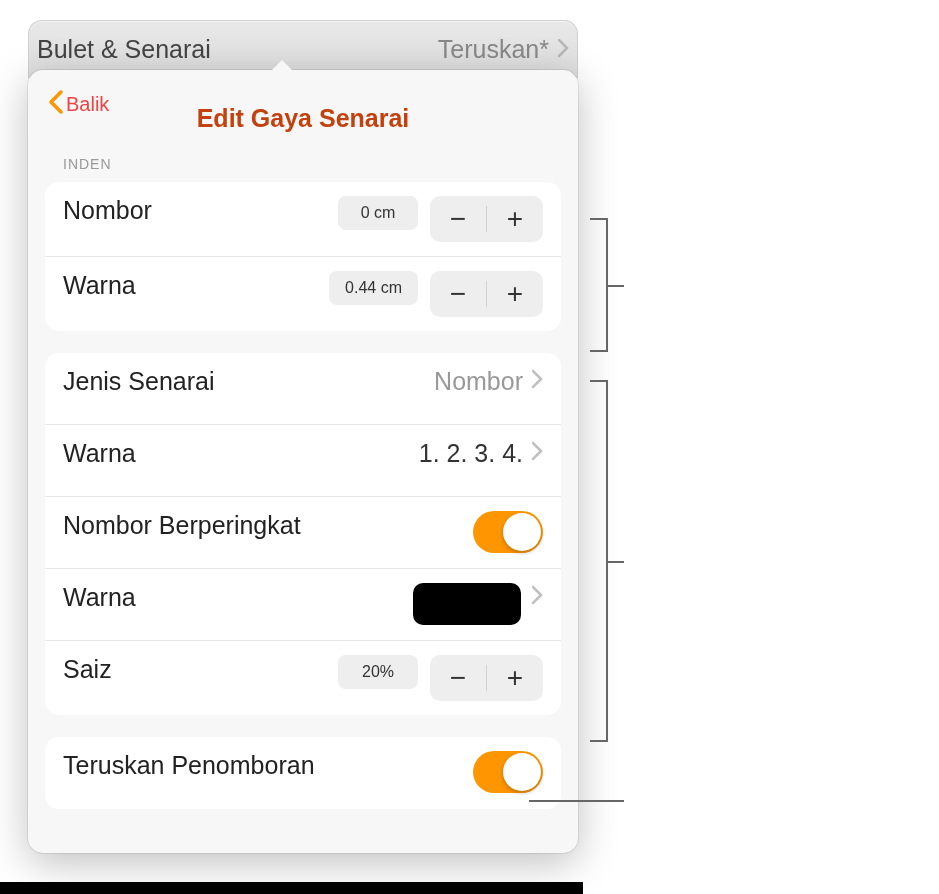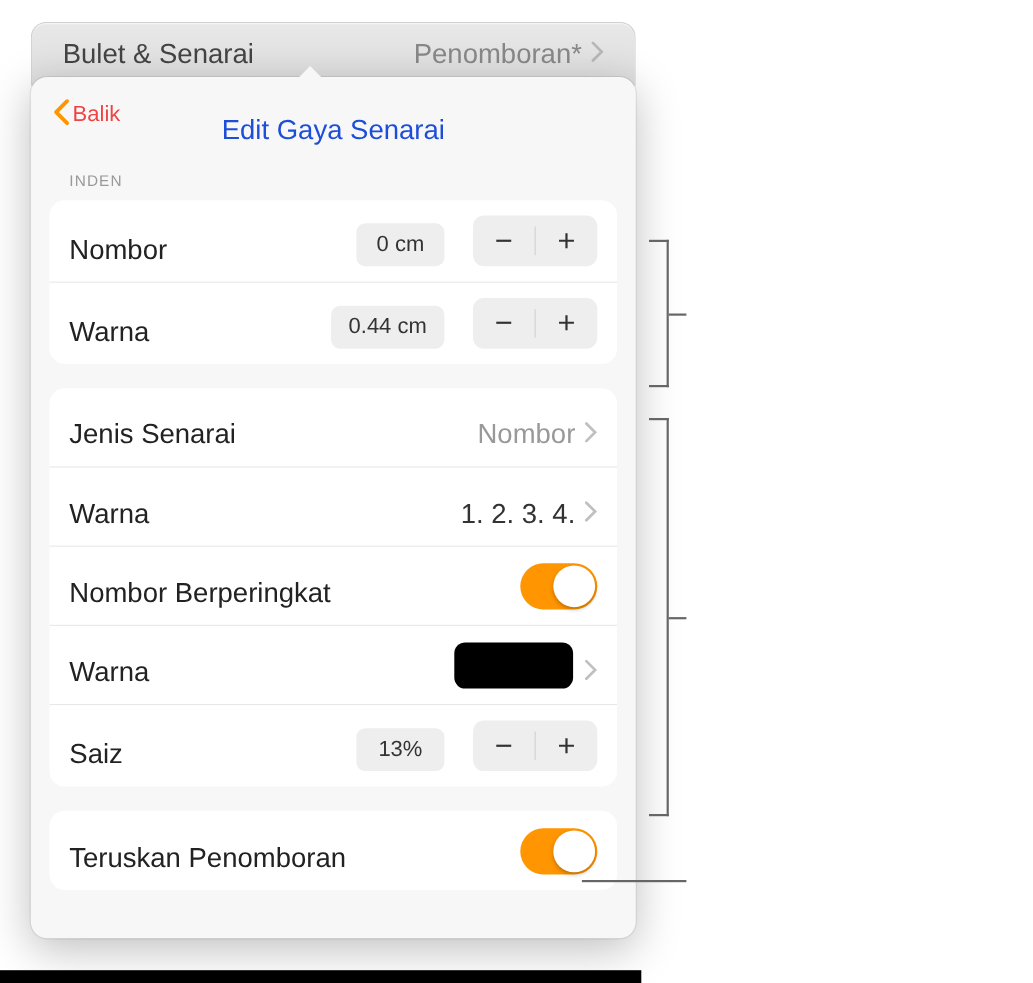--- a/index.html
+++ b/index.html
@@ -20,21 +20,21 @@
       position: absolute;
       left: 28px;
       top: 20px;
       width: 550px;
       height: 850px;
     }
     
     .top-header {
       background: linear-gradient(to bottom, #e8e8e8, #dedede);
       border-radius: 14px 14px 0 0;
-      padding: 14px 28px;
+      padding: 14px 8px;
       display: flex;
       align-items: center;
       justify-content: space-between;
       border: 1px solid #d0d0d0;
       border-bottom: none;
       box-shadow: inset 0 1px 0 rgba(255,255,255,0.5);
     }
     
     .top-title {
       font-size: 25px;
@@ -91,22 +91,22 @@
       font-size: 32px;
       font-weight: 300;
       line-height: 1;
     }
     
     .nav-title {
       position: absolute;
       left: 50%;
       transform: translateX(-50%);
       font-size: 25px;
-      font-weight: 400;
-      color: #1d4ed8;
+      font-weight: 700;
+      color: #c2410c;
       margin-top: 29px;
     }
     
     .section-header {
       font-size: 14px;
       color: #999;
       text-transform: uppercase;
       letter-spacing: 1px;
       padding: 18px 20px 10px;
       font-weight: 400;
@@ -114,43 +114,43 @@
     
     .card {
       background: #fff;
       border-radius: 14px;
       margin: 0 2px 22px;
       overflow: hidden;
     }
     
     .row {
       display: flex;
-      align-items: flex-end;
+      align-items: flex-start;
       padding: 14px 18px;
       border-bottom: 1px solid #e8e8e8;
       min-height: 72px;
     }
     
     .row:last-child {
       border-bottom: none;
     }
     
     .row-label {
       font-size: 25px;
       color: #222;
       flex: 1;
     }
     
     .value-pill {
       background: #eeeeee;
       border-radius: 8px;
       padding: 8px 16px;
-      font-size: 20px;
+      font-size: 16px;
       color: #333;
-      margin-right: 26px;
+      margin-right: 12px;
       min-width: 80px;
       text-align: center;
     }
     
     .stepper {
       display: flex;
       background: #eeeeee;
       border-radius: 10px;
       overflow: hidden;
       height: 46px;
@@ -260,21 +260,21 @@
       background: #000;
     }
   </style>
 </head>
 <body>
 
 <div class="panel-container">
   <div class="top-header">
     <span class="top-title">Bulet &amp; Senarai</span>
     <span class="top-value">
-      <span>Penomboran*</span>
+      <span>Teruskan*</span>
       <span class="chevron-right">
         <svg width="12" height="20" viewBox="0 0 12 20">
             <path d="M2 2 L10 10 L2 18" stroke="#b8b8b8" stroke-width="2.5" fill="none" stroke-linecap="round"></path>
           </svg>
       </span>
     </span>
   </div>
 
   <div class="popover">
 
@@ -342,21 +342,21 @@
         <span class="row-label">Warna</span>
         <div class="color-swatch"></div>
         <span class="chevron-right">
           <svg width="12" height="20" viewBox="0 0 12 20">
               <path d="M2 2 L10 10 L2 18" stroke="#c0c0c0" stroke-width="2.5" fill="none" stroke-linecap="round"></path>
             </svg>
         </span>
       </div>
       <div class="row">
         <span class="row-label">Saiz</span>
-        <span class="value-pill">13%</span>
+        <span class="value-pill">20%</span>
         <div class="stepper">
           <div class="stepper-btn">−</div>
           <div class="stepper-divider"></div>
           <div class="stepper-btn">+</div>
         </div>
       </div>
     </div>
 
     <div class="card">
       <div class="row">

